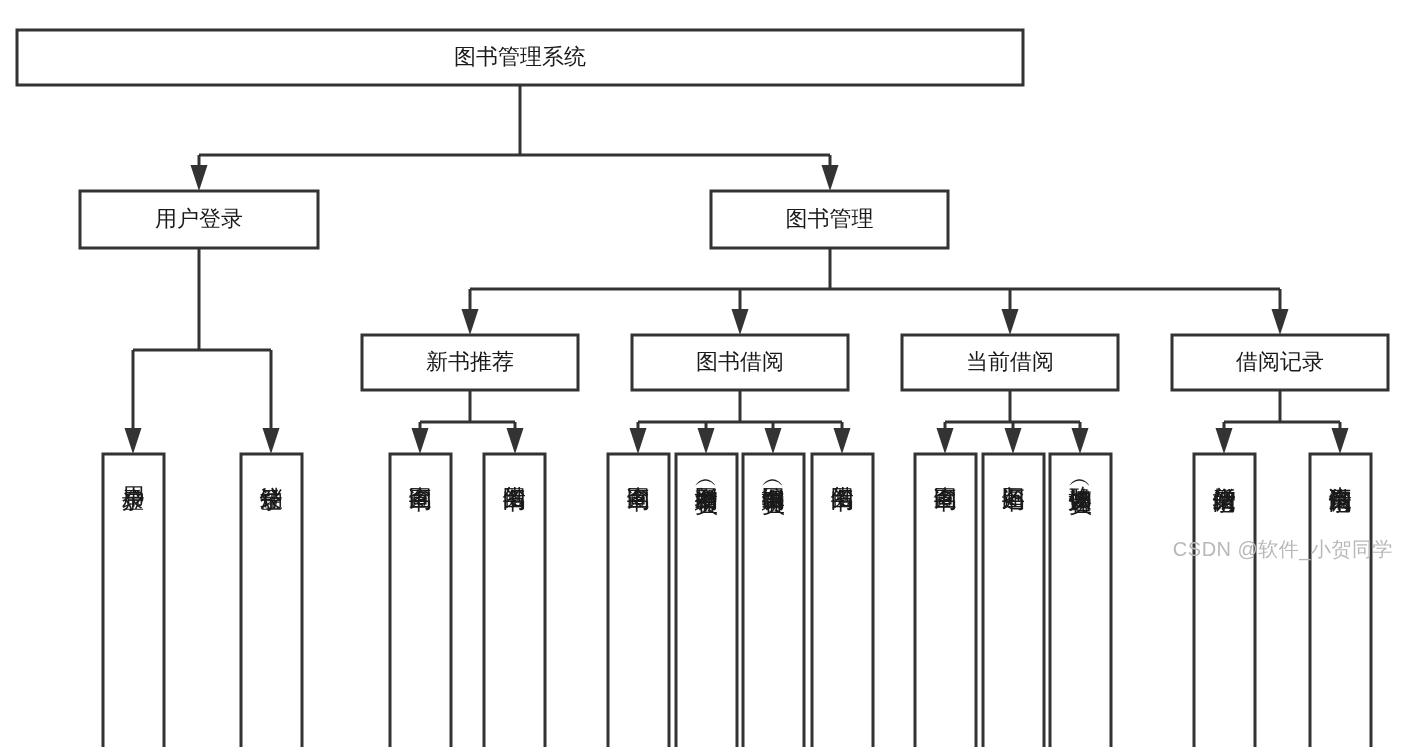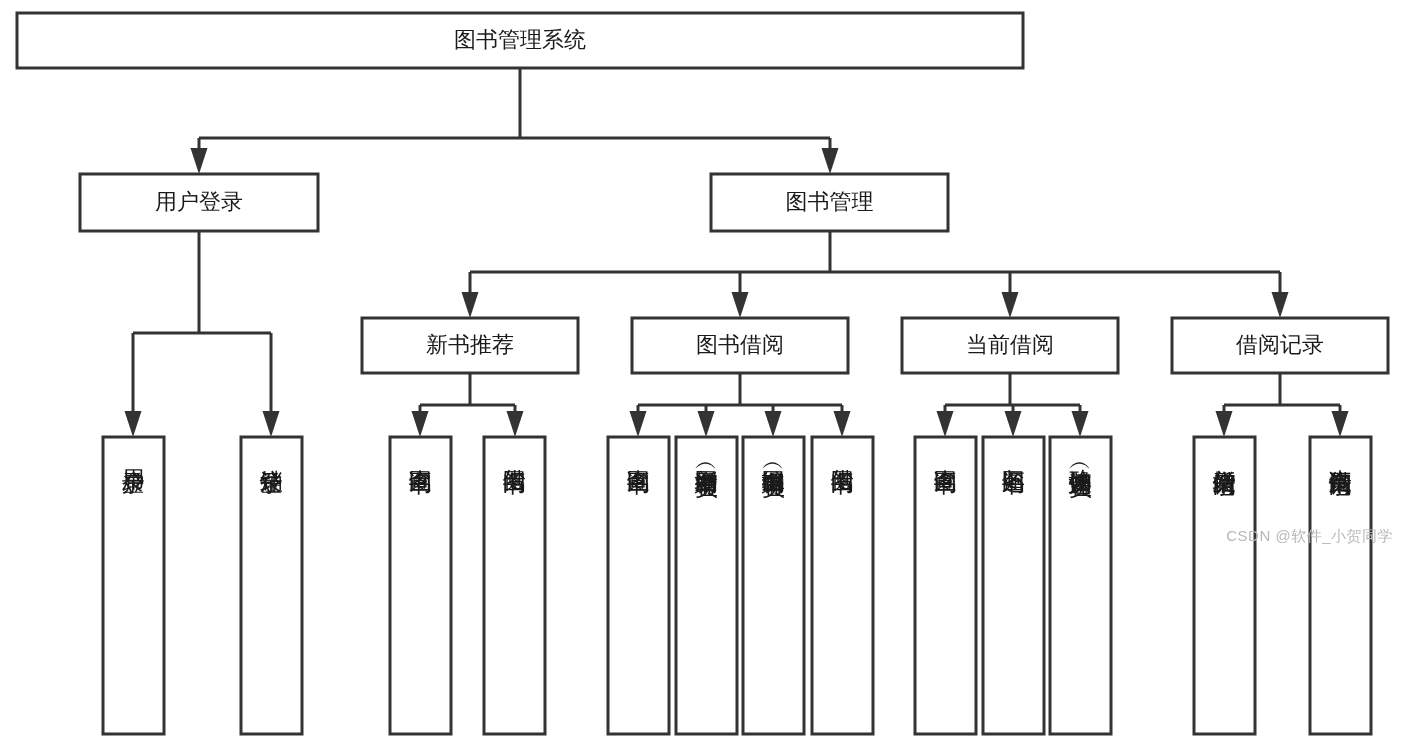--- a/index.html
+++ b/index.html
@@ -10,21 +10,21 @@
   body {
     width: 1405px;
     height: 747px;
     overflow: hidden;
     font-family: "Liberation Sans", "DejaVu Sans", sans-serif;
     position: relative;
   }
   #diagram-root {
     position: absolute;
     left: 0;
-    top: 0;
+    top: 17px;
     width: 1405px;
     height: 552px;
   }
   svg.diagram {
     display: block;
     width: 1405px;
     height: 747px;
   }
   .node-box {
     fill: #ffffff;
@@ -63,21 +63,21 @@
     display: flex;
     align-items: flex-start;
     justify-content: center;
     pointer-events: none;
   }
   .watermark {
     position: absolute;
     right: 12px;
     bottom: 6px;
     font-family: "Liberation Sans", "DejaVu Sans", sans-serif;
-    font-size: 15px;
+    font-size: 20px;
     color: #b8b8b8;
     letter-spacing: 0.5px;
     white-space: nowrap;
   }
 </style>
 </head>
 <body>
 
 <div id="diagram-root">
   <svg class="diagram" viewBox="0 0 1405 747" xmlns="http://www.w3.org/2000/svg">

